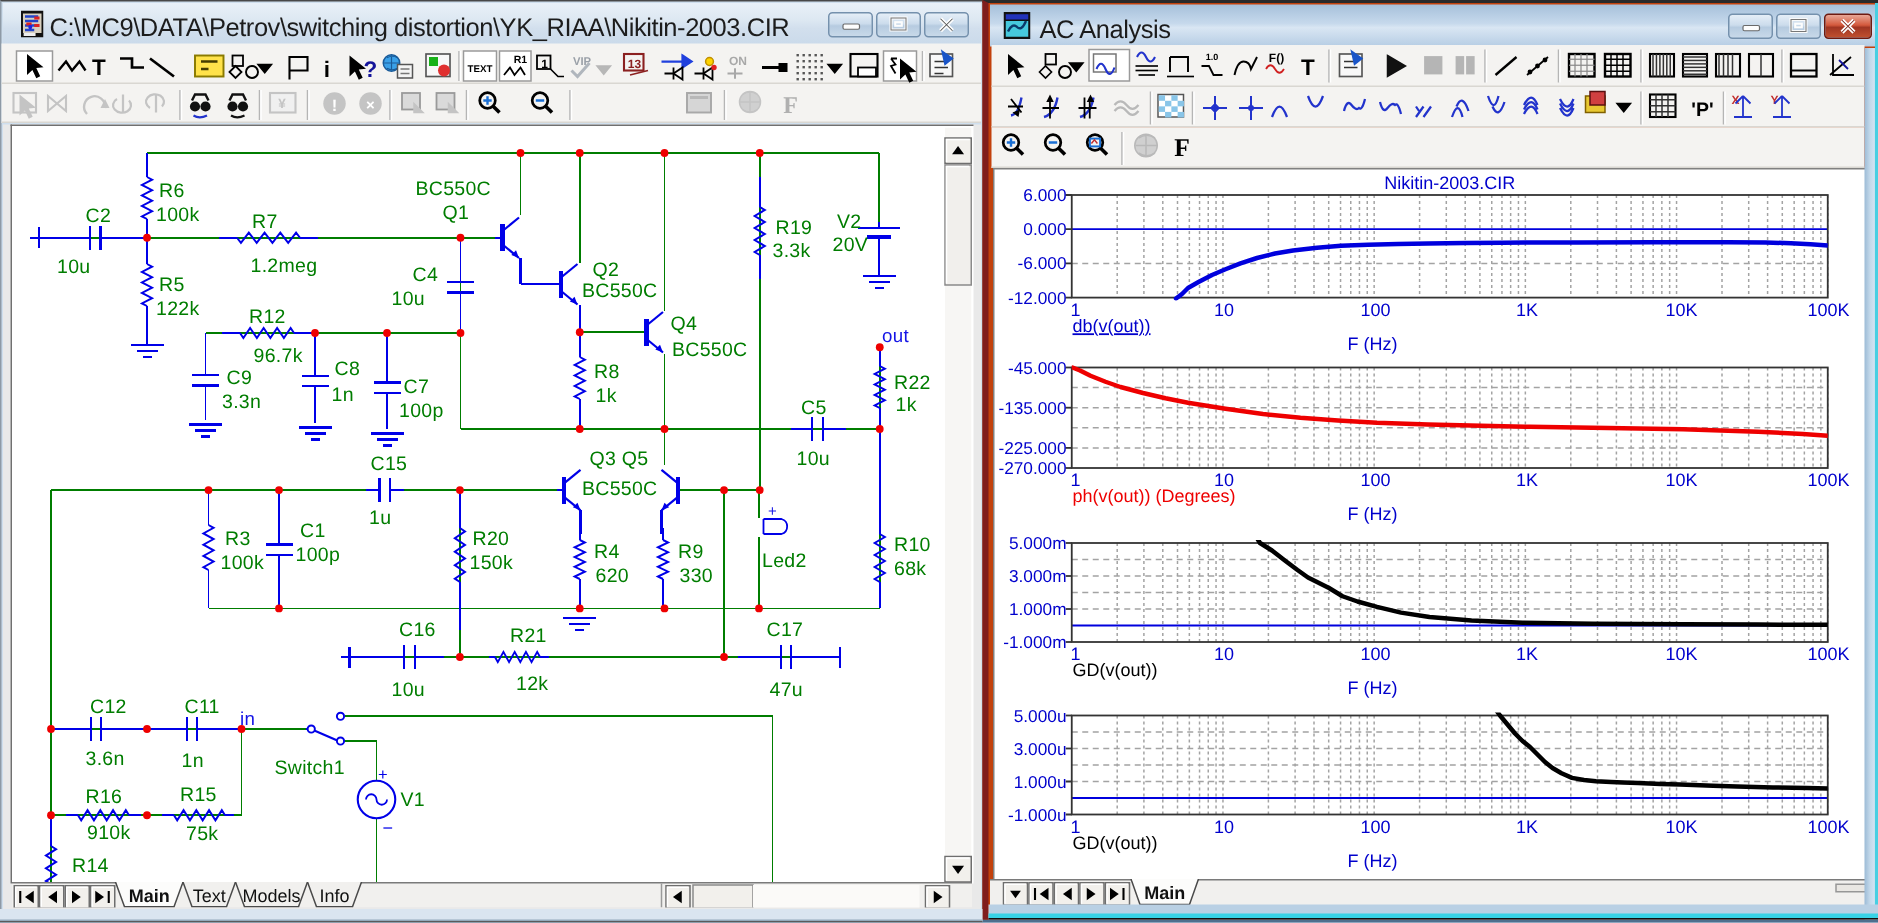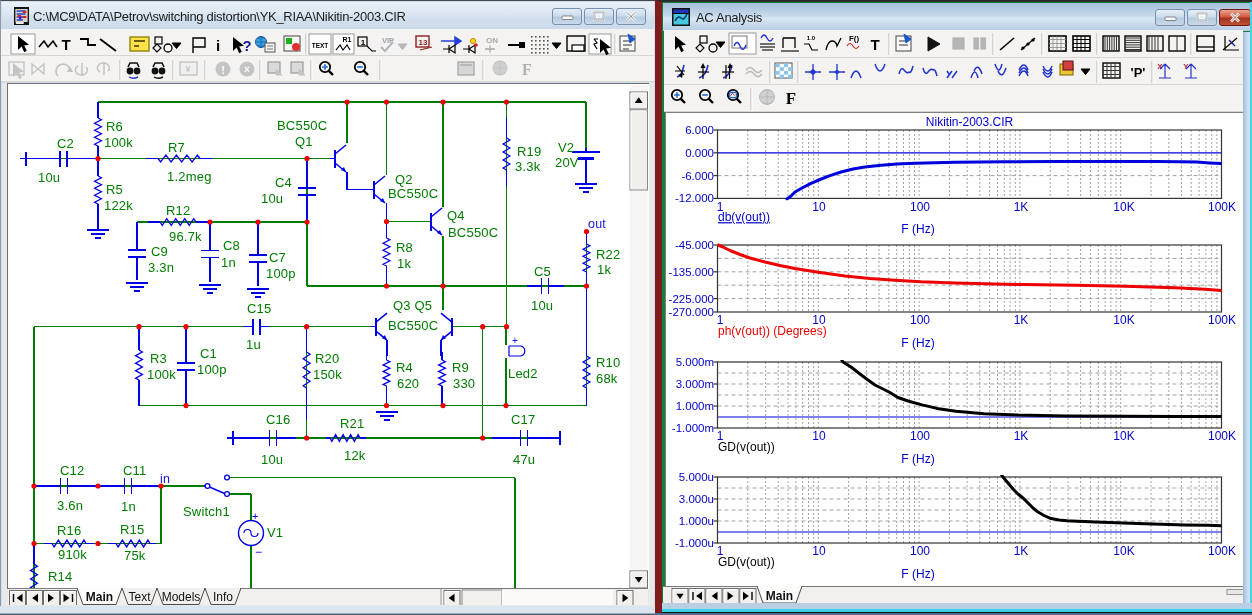--- a/index.html
+++ b/index.html
@@ -1,21 +1,21 @@
 <!DOCTYPE html>
 <html><head><meta charset="utf-8"><style>
 *{margin:0;padding:0;box-sizing:border-box}
 body{width:1252px;height:615px;font-family:"Liberation Sans",sans-serif;background:#4e6f8e;overflow:hidden;position:relative}
 .win{position:absolute;top:0;height:613px}
 #lw{left:0;width:655px;background:#cfdfee;border-top:1px solid #484848;border-left:1px solid #8e9aa6}
-#rw{left:655px;width:597px;background:#15803d;border-top:2px solid #2a2a2a;border-left:7px solid #7f1d1d}
+#rw{left:655px;width:597px;background:#c2410c;border-top:2px solid #2a2a2a;border-left:4px solid #7f1d1d}
 .tbar{position:absolute;left:1px;right:1px;top:1px;height:28px}
 #lw .tbar{background:linear-gradient(180deg,#e9f0f8 0%,#dde8f2 40%,#d2dfed 60%,#cadaea 100%)}
 #rw .tbar{background:linear-gradient(180deg,#a6c0da 0%,#c6d9ec 45%,#d9e6f3 55%,#b6cde4 100%)}
-.ttxt{position:absolute;top:7px;font-size:13px;color:#1c1c1c;white-space:nowrap;letter-spacing:-0.3px}
+.ttxt{position:absolute;top:7px;font-size:17px;color:#1c1c1c;white-space:nowrap;letter-spacing:-0.3px}
 .wbtn{position:absolute;top:6px;width:30px;height:17px;border:1px solid #7591ad;border-radius:3px;background:linear-gradient(180deg,#e5eef7 0%,#ccdcec 45%,#b6cbe0 55%,#c8d9e9 100%)}
 .toolrow{position:absolute;background:#f4f3f1;border-bottom:1px solid #d9d7d2}
 svg{position:absolute}
 </style></head><body>
 
 <div id="lw" class="win">
  <div class="tbar">
   <svg style="left:12px;top:5px" width="15" height="18" viewBox="0 0 17 18" preserveAspectRatio="none">
         <rect x="0" y="0" width="17" height="18" fill="#111"></rect>
         <rect x="1.5" y="2" width="14" height="13" fill="#d8d0c0"></rect>

